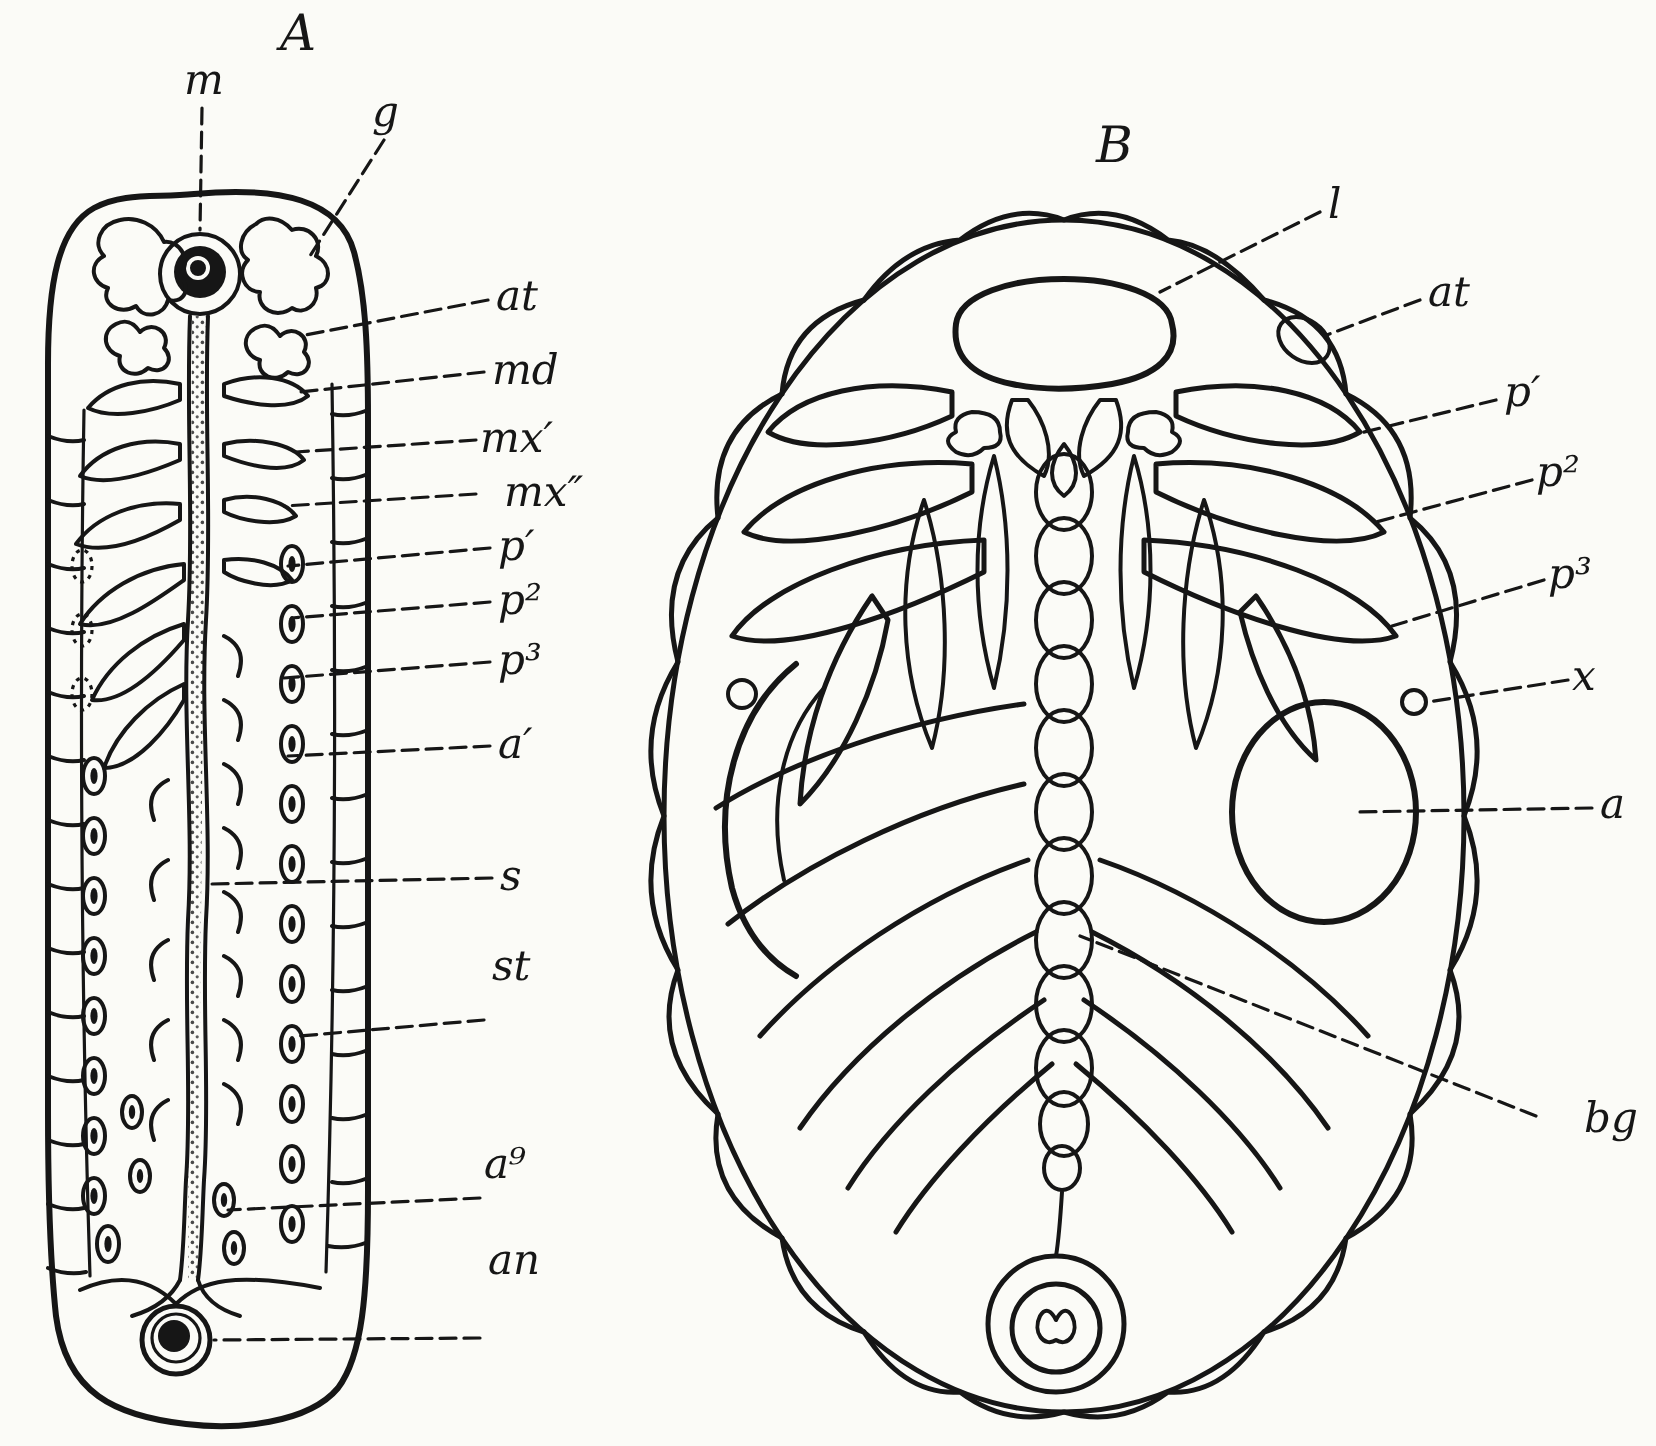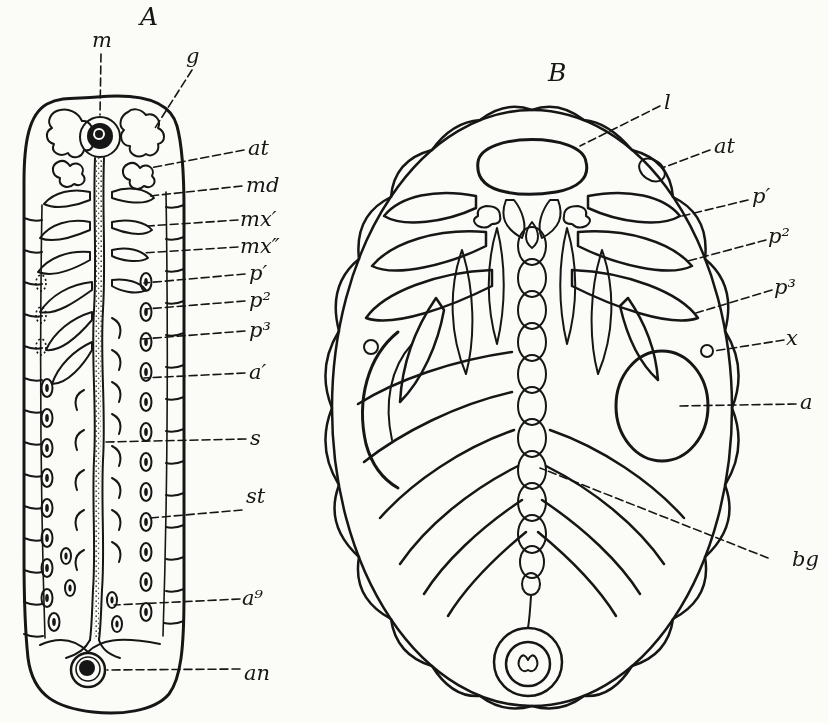--- a/index.html
+++ b/index.html
@@ -262,29 +262,29 @@
        M796,404 L678,406
        M768,558 L540,468"></path>
 </svg>
 
 <span class="lbl title" style="left:140px;top:4px">A</span>
 <span class="lbl" style="left:92px;top:30px">m</span>
 <span class="lbl" style="left:186px;top:46px">g</span>
 <span class="lbl" style="left:248px;top:138px">at</span>
 <span class="lbl" style="left:246px;top:175px">md</span>
 <span class="lbl" style="left:240px;top:209px">mx′</span>
-<span class="lbl" style="left:240px;top:236px">mx″</span>
+<span class="lbl" style="left:252px;top:236px">mx″</span>
 <span class="lbl" style="left:249px;top:263px">p′</span>
 <span class="lbl" style="left:249px;top:290px">p²</span>
 <span class="lbl" style="left:249px;top:320px">p³</span>
 <span class="lbl" style="left:249px;top:362px">a′</span>
 <span class="lbl" style="left:250px;top:428px">s</span>
-<span class="lbl" style="left:246px;top:486px">st</span>
-<span class="lbl" style="left:242px;top:588px">a⁹</span>
-<span class="lbl" style="left:244px;top:663px">an</span>
+<span class="lbl" style="left:246px;top:473px">st</span>
+<span class="lbl" style="left:242px;top:572px">a⁹</span>
+<span class="lbl" style="left:244px;top:620px">an</span>
 
 <span class="lbl title" style="left:548px;top:60px">B</span>
 <span class="lbl" style="left:664px;top:92px">l</span>
 <span class="lbl" style="left:714px;top:136px">at</span>
 <span class="lbl" style="left:752px;top:186px">p′</span>
 <span class="lbl" style="left:768px;top:226px">p²</span>
 <span class="lbl" style="left:774px;top:277px">p³</span>
 <span class="lbl" style="left:786px;top:328px">x</span>
 <span class="lbl" style="left:800px;top:392px">a</span>
 <span class="lbl" style="left:792px;top:549px">bg</span>

